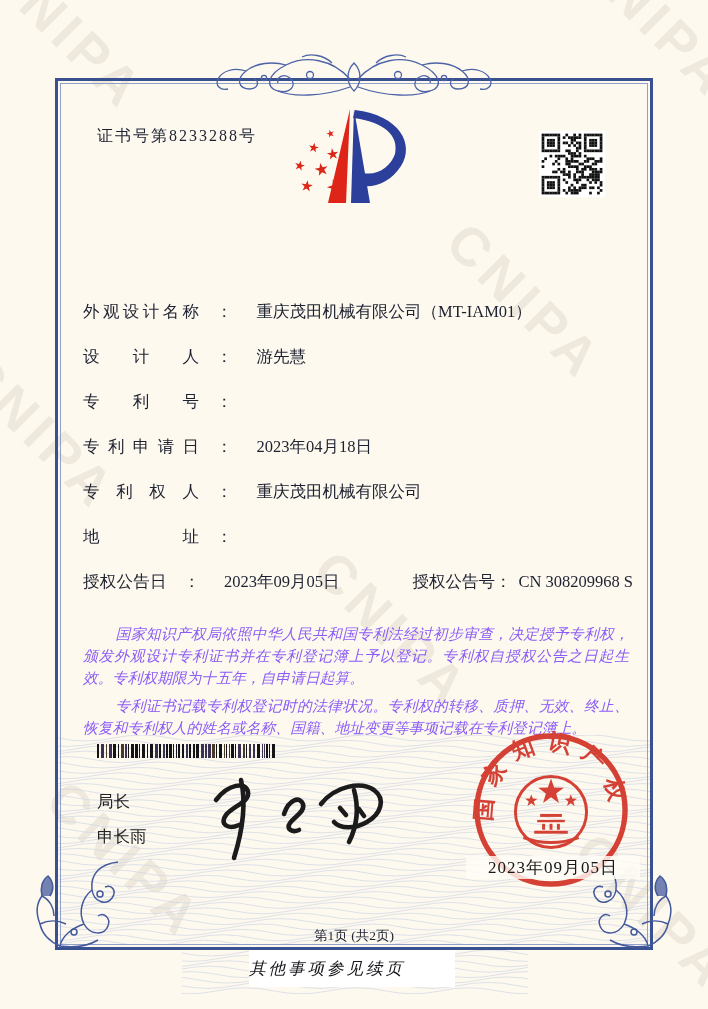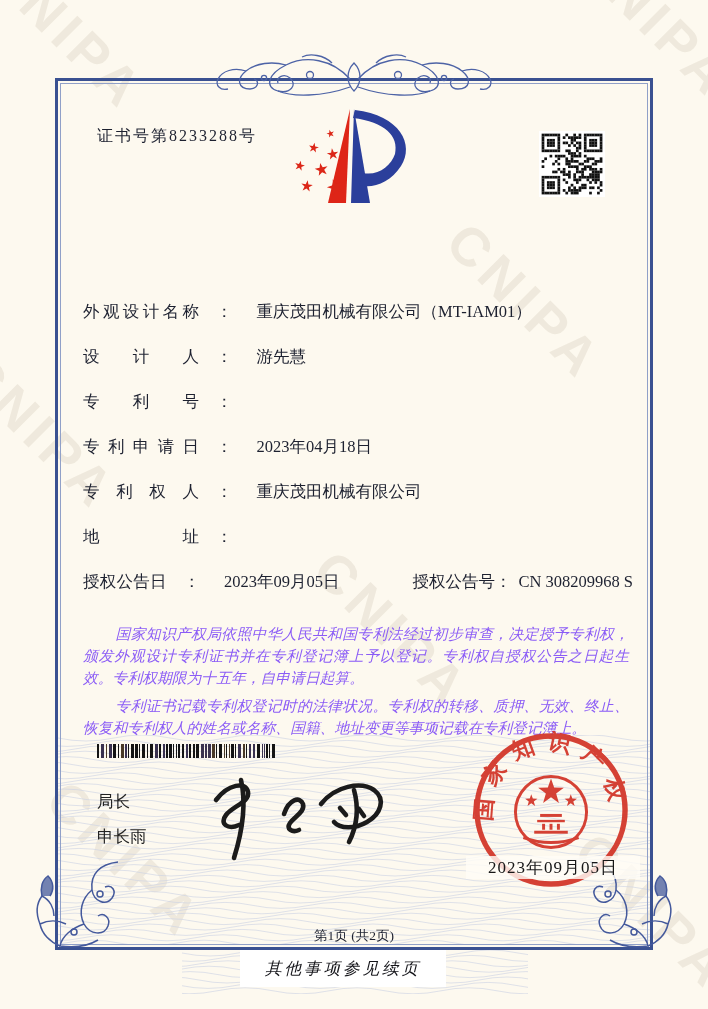--- a/index.html
+++ b/index.html
@@ -31,22 +31,22 @@
   .body-text p{margin:0 0 7px 0;text-indent:2.2em;}
   #barcode{position:absolute;left:97px;top:744px;z-index:5;}
   .signer{position:absolute;left:97px;top:791px;z-index:5;
           font-family:Liberation Sans, sans-serif;font-size:16.5px;color:#222;}
   .signer div{margin-bottom:13px;}
   #signature{position:absolute;left:188px;top:768px;z-index:5;}
   #seal{position:absolute;left:472px;top:731px;z-index:6;opacity:.93;}
   .seal-date{position:absolute;left:466px;top:856px;width:174px;text-align:center;z-index:7;
              font-size:17px;color:#171717;background:rgba(255,253,247,.82);letter-spacing:1px;}
   .page-num{position:absolute;left:0;top:915px;width:708px;text-align:center;font-size:13.5px;z-index:5;margin-top:12px;}
-  .note-box{position:absolute;left:240px;top:950px;width:206px;height:37px;background:#ffffff;
-            z-index:5;text-align:center;line-height:37px;font-size:16.5px;font-style:italic;
+  .note-box{position:absolute;left:249px;top:950px;width:206px;height:37px;background:#ffffff;
+            z-index:5;line-height:37px;font-size:16.5px;font-style:italic;
             letter-spacing:3px;color:#15151a;}
 </style>
 </head>
 <body>
 
 <div class="page">
 
   <div class="wm" style="left:-30px;top:0px">CNIPA</div>
   <div class="wm" style="left:558px;top:-12px">CNIPA</div>
   <div class="wm" style="left:428px;top:270px">CNIPA</div>

